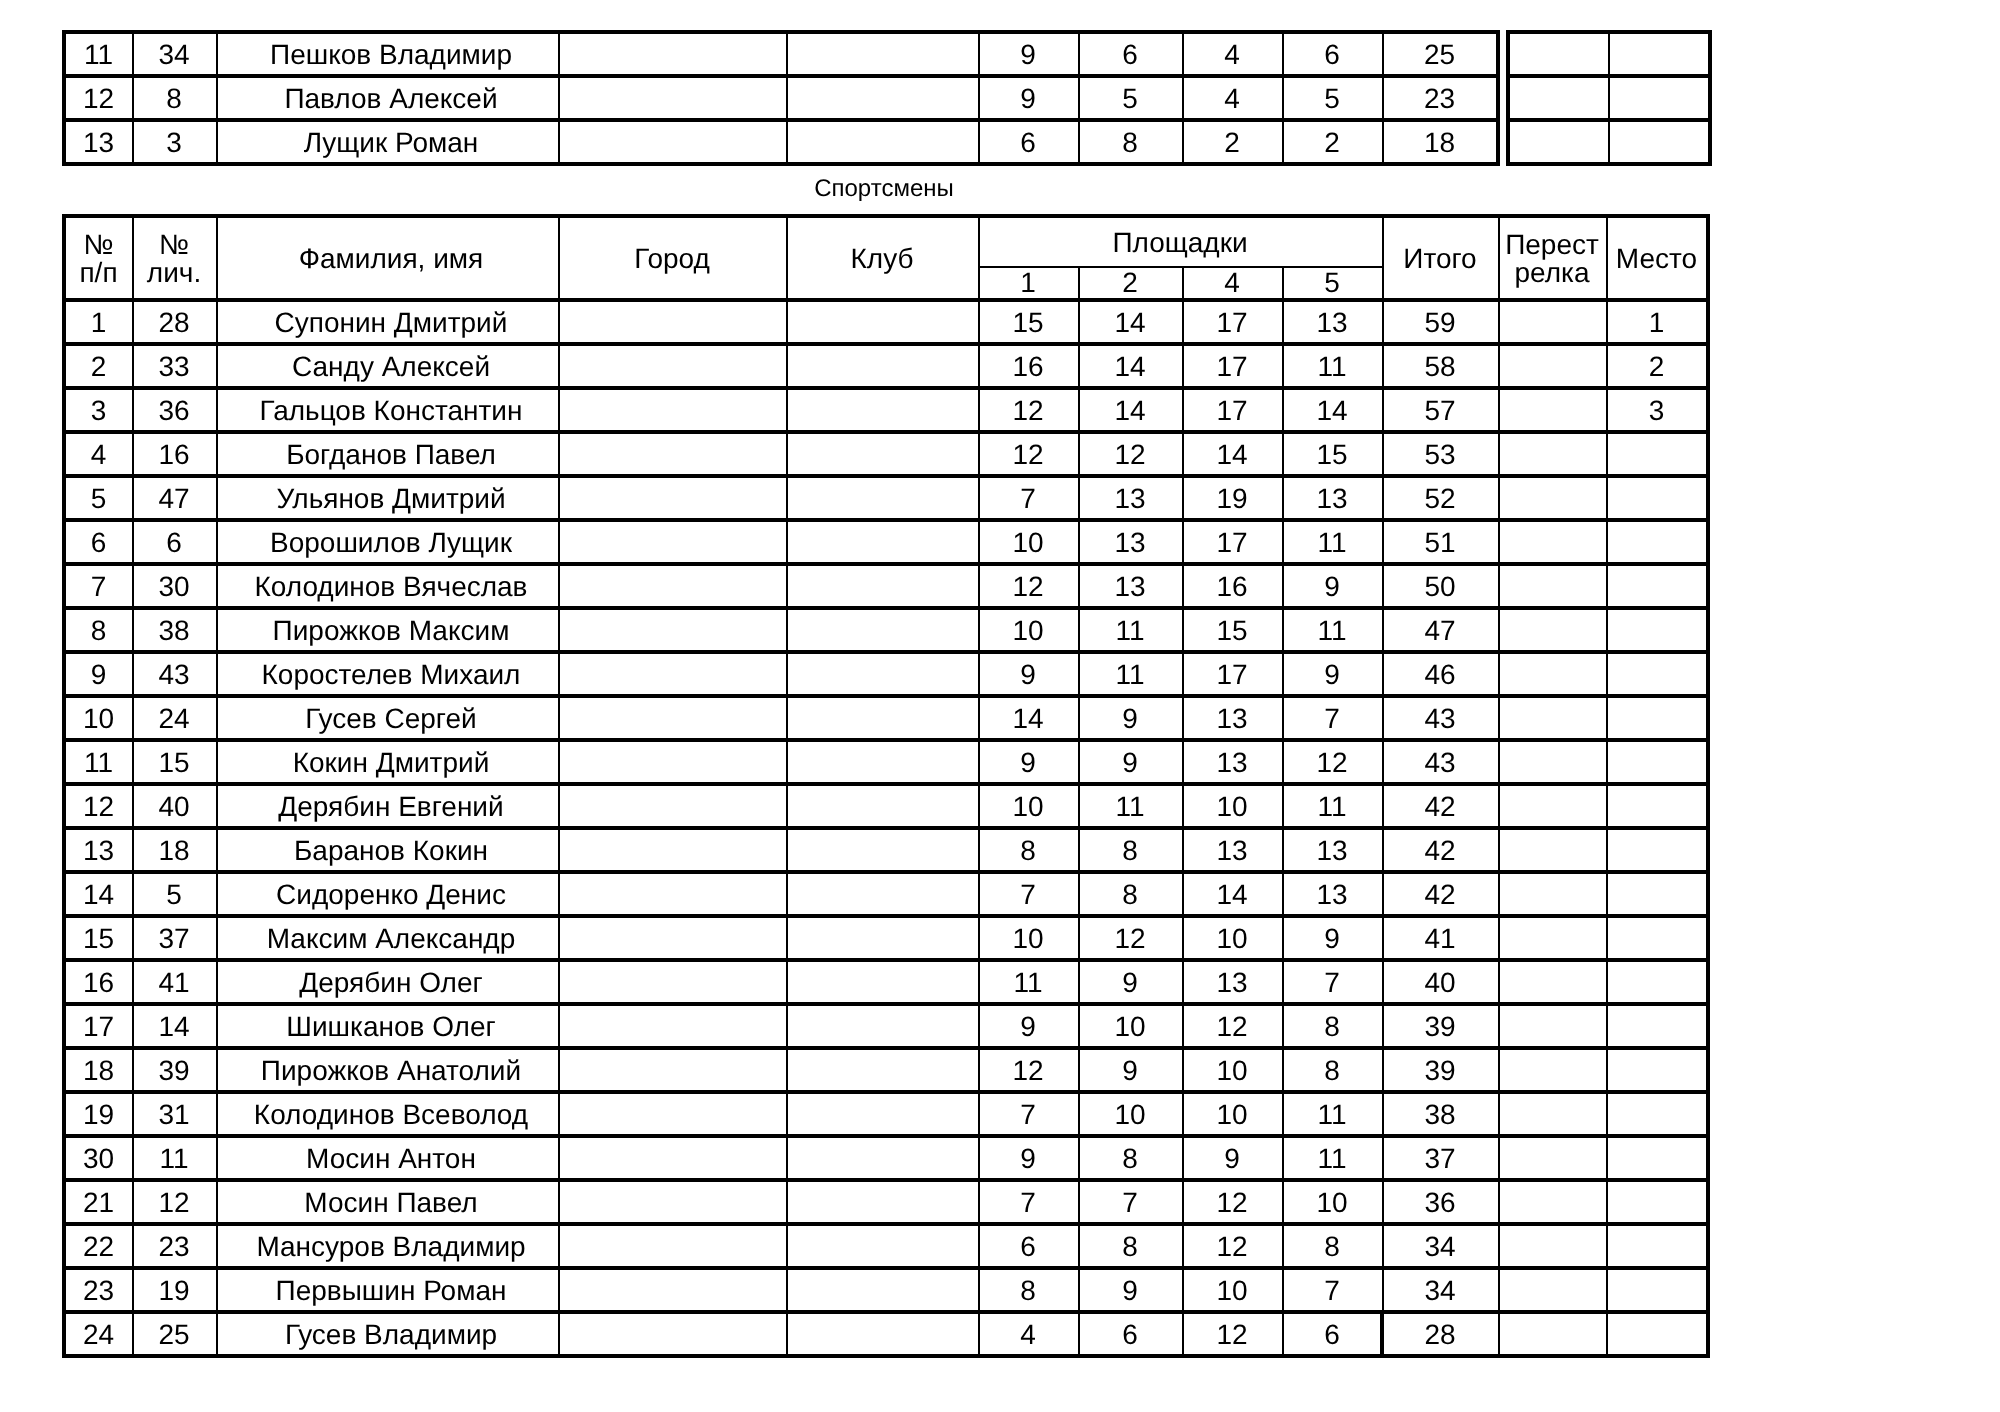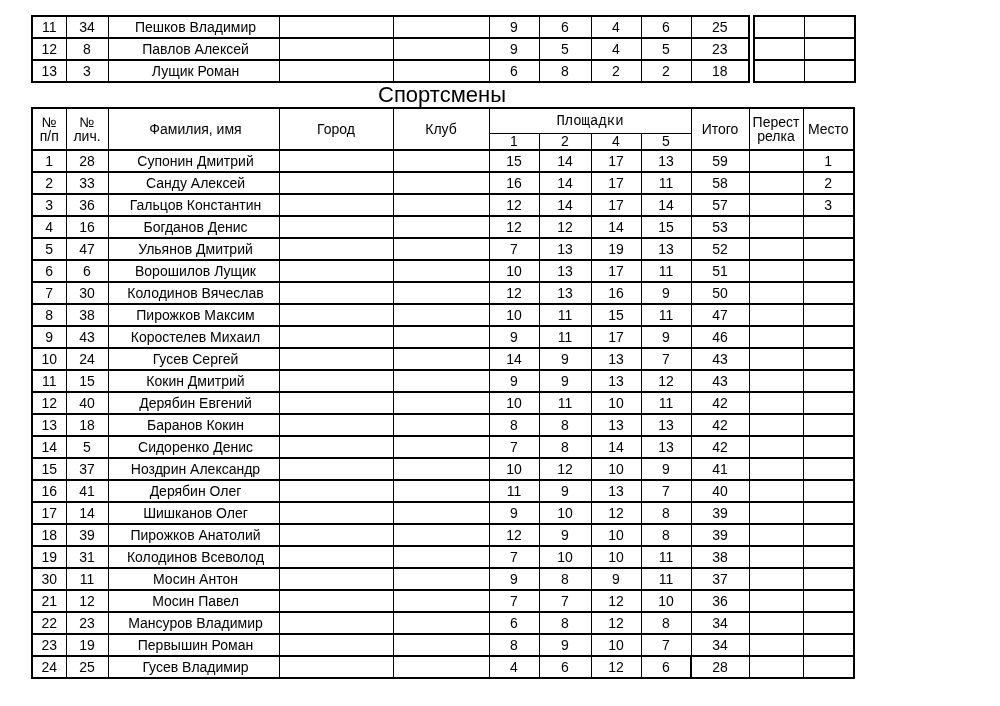--- a/index.html
+++ b/index.html
@@ -22,26 +22,26 @@
     font-weight:normal; font-size:14px; text-align:center;
     padding:0; height:20px; line-height:20px;
     overflow:hidden; white-space:nowrap;
   }
   .left { text-align:center; padding-left:4px !important; }
   .pre { white-space:pre-line !important; line-height:14px !important; }
   .strip { position:absolute; left:31px; top:15px; display:flex; }
   .strip .mini { margin-left:3px; }
   .title-row {
     position:absolute; left:31px; top:83px; width:822px; height:23px;
-    text-align:center; font-size:22px; line-height:23px;
+    text-align:center; font-size:12px; line-height:23px;
   }
   .main-wrap { position:absolute; left:31px; top:107px; }
   .main thead tr:first-child th { height:24px; line-height:16px; }
   .main thead tr.sub th { height:15px; line-height:15px; border-top:1px solid var(--border); }
-  .main thead th.span-grounds { border-bottom:1px solid var(--border);font-family:Liberation Mono, monospace; }
+  .main thead th.span-grounds { border-bottom:1px solid var(--border); }
   .main thead th[rowspan] { height:auto; }
   .main tbody tr:last-child td:nth-child(10) { outline:1px solid var(--border); }
 </style>
 </head>
 <body>
 
 <div class="page">
 
   <div class="strip">
     <table class="grid">
@@ -197,21 +197,21 @@
             <td>14</td>
             <td>17</td>
             <td>14</td>
             <td>57</td>
             <td></td>
             <td>3</td>
           </tr>
           <tr>
             <td>4</td>
             <td>16</td>
-            <td class="left">Богданов Денис</td>
+            <td class="left">Богданов Павел</td>
             <td></td>
             <td></td>
             <td>12</td>
             <td>12</td>
             <td>14</td>
             <td>15</td>
             <td>53</td>
             <td></td>
             <td></td>
           </tr>
@@ -351,21 +351,21 @@
             <td>8</td>
             <td>14</td>
             <td>13</td>
             <td>42</td>
             <td></td>
             <td></td>
           </tr>
           <tr>
             <td>15</td>
             <td>37</td>
-            <td class="left">Ноздрин Александр</td>
+            <td class="left">Максим Александр</td>
             <td></td>
             <td></td>
             <td>10</td>
             <td>12</td>
             <td>10</td>
             <td>9</td>
             <td>41</td>
             <td></td>
             <td></td>
           </tr>

